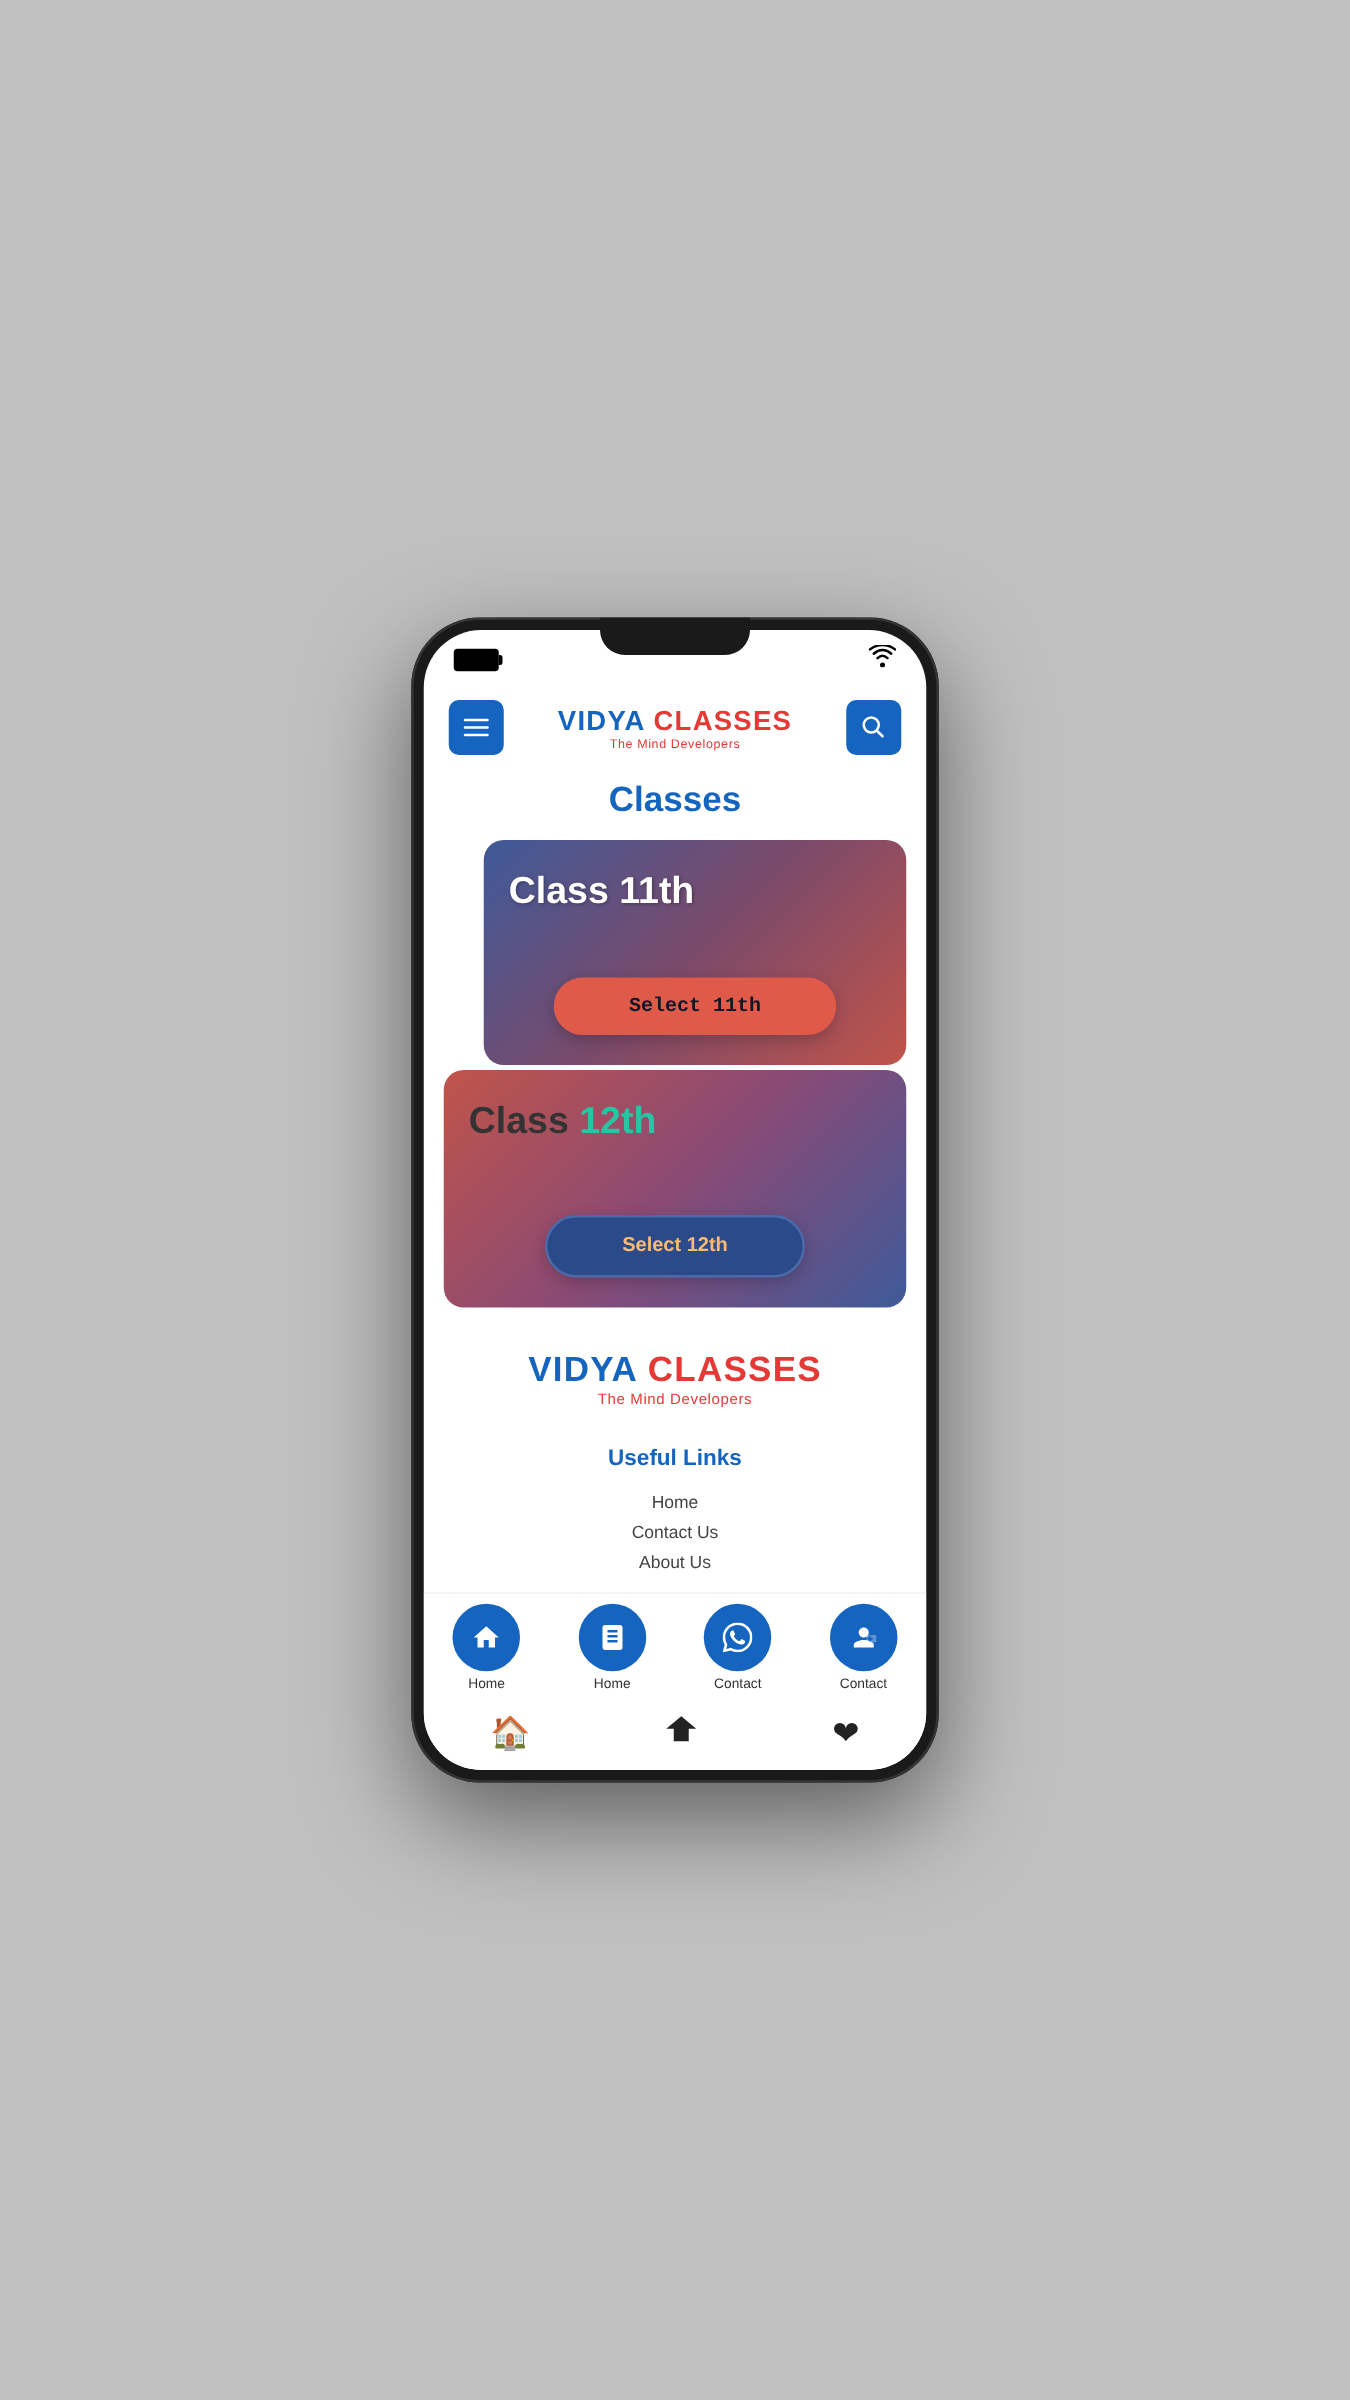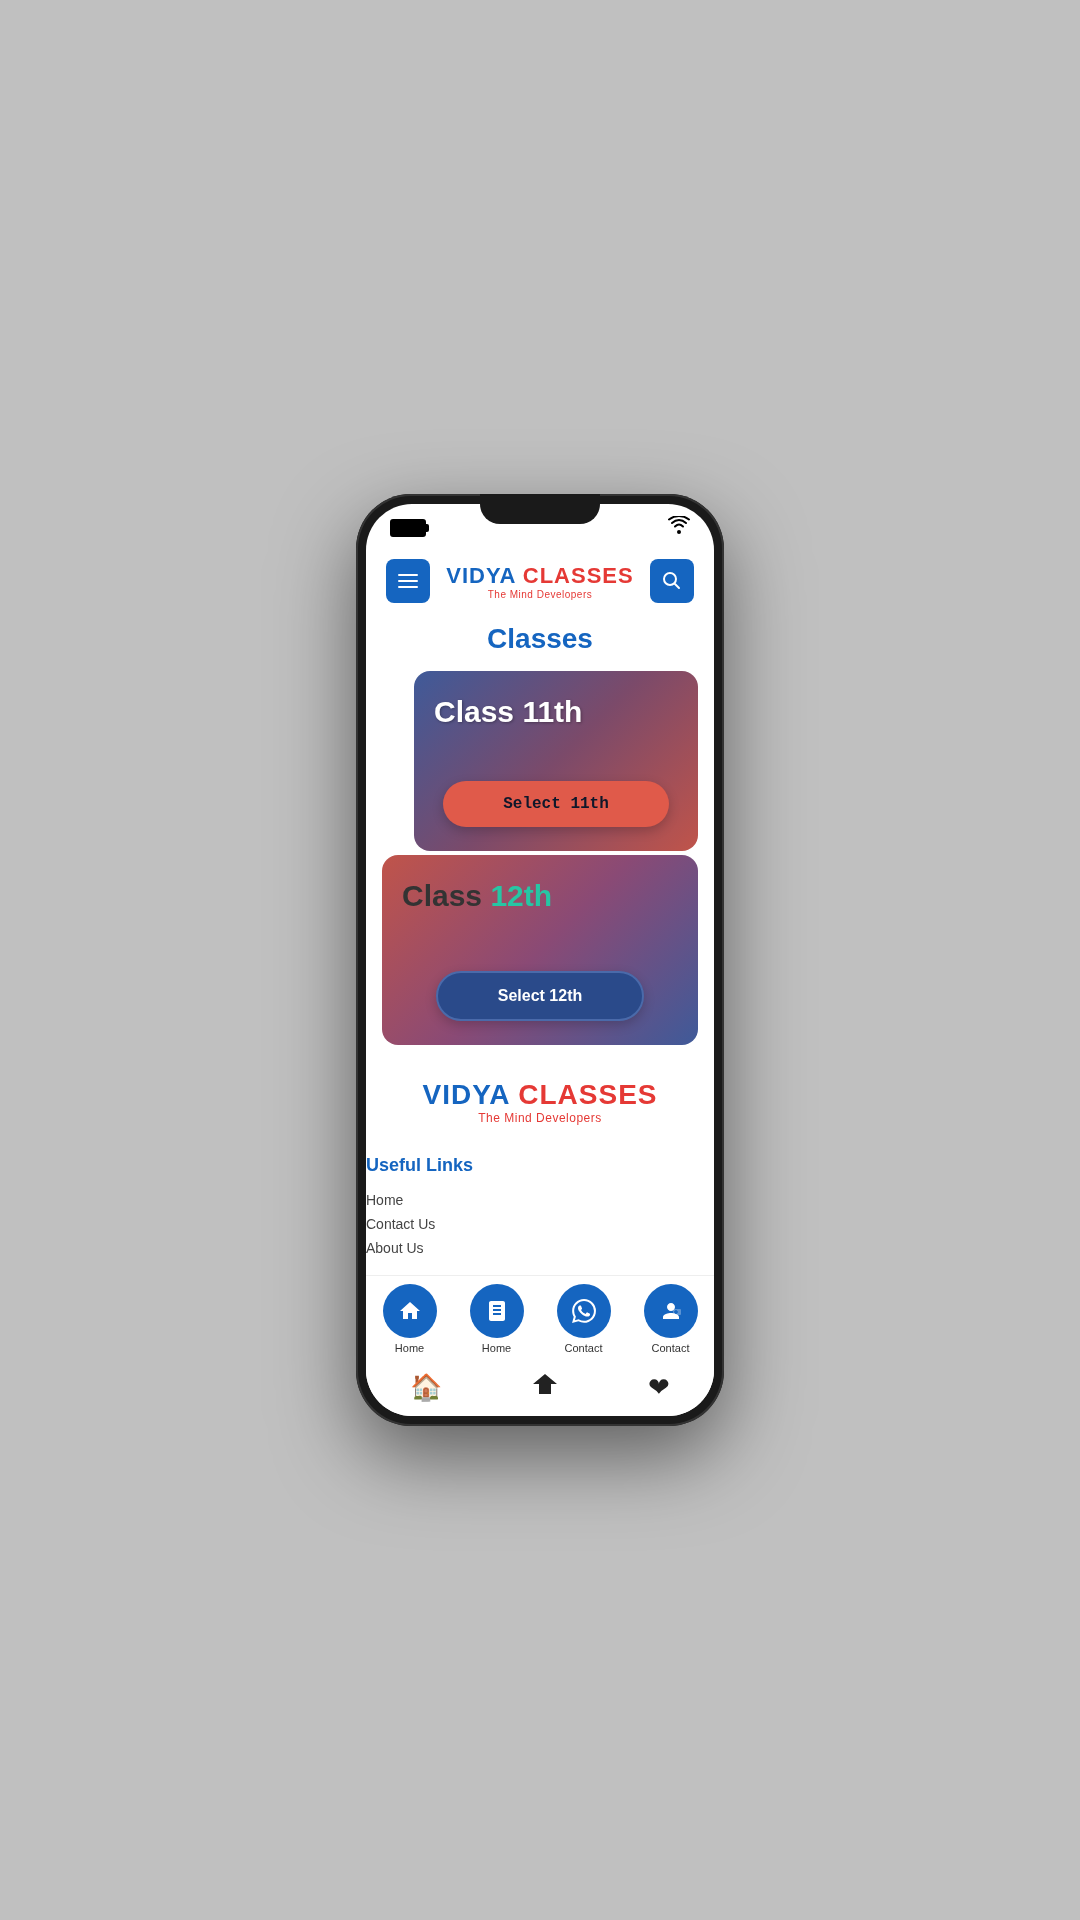--- a/index.html
+++ b/index.html
@@ -8,21 +8,21 @@
     body {
       background: #c0c0c0;
       display: flex;
       justify-content: center;
       align-items: center;
       min-height: 100vh;
       font-family: -apple-system, BlinkMacSystemFont, 'Segoe UI', sans-serif;
     }
 
     .phone-frame {
-      width: 368px;
+      width: 422px;
       height: 932px;
       background: #1a1a1a;
       border-radius: 55px;
       position: relative;
       box-shadow: 0 30px 80px rgba(0,0,0,0.5), inset 0 0 0 2px #333;
       overflow: hidden;
       display: flex;
       flex-direction: column;
     }
 
@@ -221,21 +221,21 @@
       font-size: 16px;
       font-weight: 600;
       cursor: pointer;
       margin-top: 20px;
       box-shadow: 0 4px 12px rgba(0,0,0,0.2);
       font-family: Liberation Mono, monospace;
     }
 
     .select-btn-12 {
       background: #2a4a8a;
-      color: #ffffff;
+      color: #fdba74;
       border: 2px solid #4a6aaa;
       border-radius: 30px;
       padding: 14px 60px;
       font-size: 16px;
       font-weight: 600;
       cursor: pointer;
       margin-top: 12px;
       box-shadow: 0 4px 12px rgba(0,0,0,0.2);
     }
 
@@ -253,21 +253,21 @@
     .footer-logo-classes { color: #e53935; }
     .footer-logo-tagline {
       font-size: 12px;
       color: #e53935;
       letter-spacing: 0.5px;
     }
 
     
     .useful-links {
       padding: 20px 0 10px;
-      text-align: left;
+      text-align: center;
     }
     .useful-links-title {
       color: #1565c0;
       font-size: 18px;
       font-weight: 700;
       margin-bottom: 12px;
     }
     .useful-links-list {
       list-style: none;
     }

